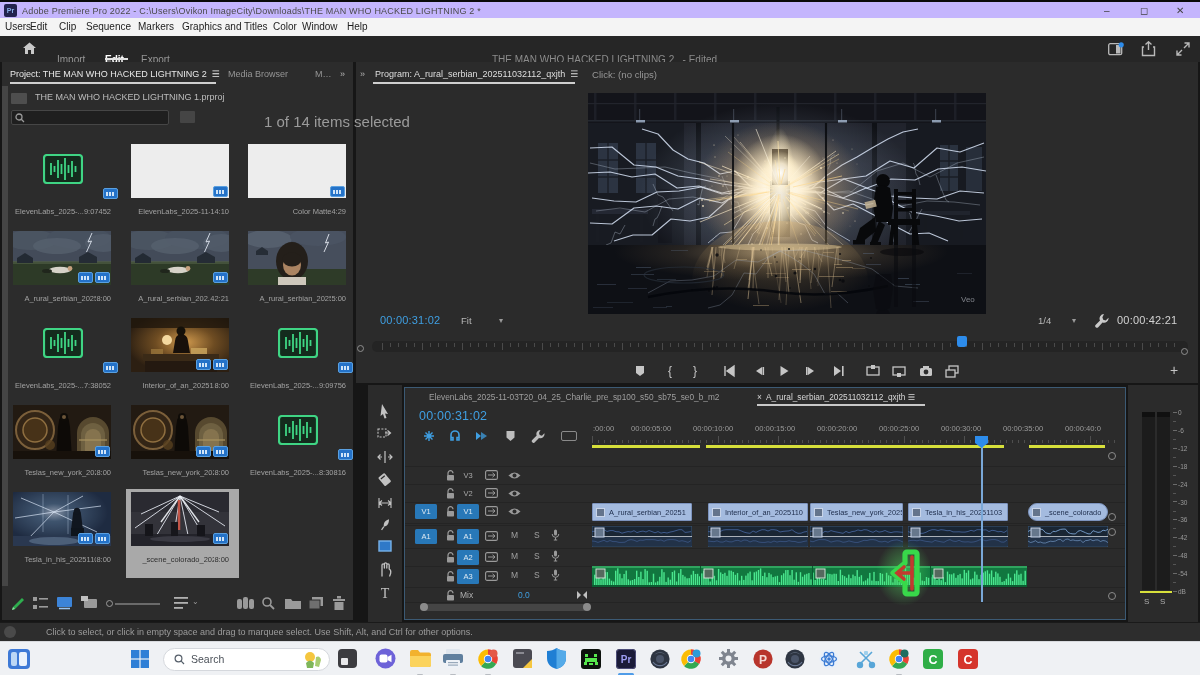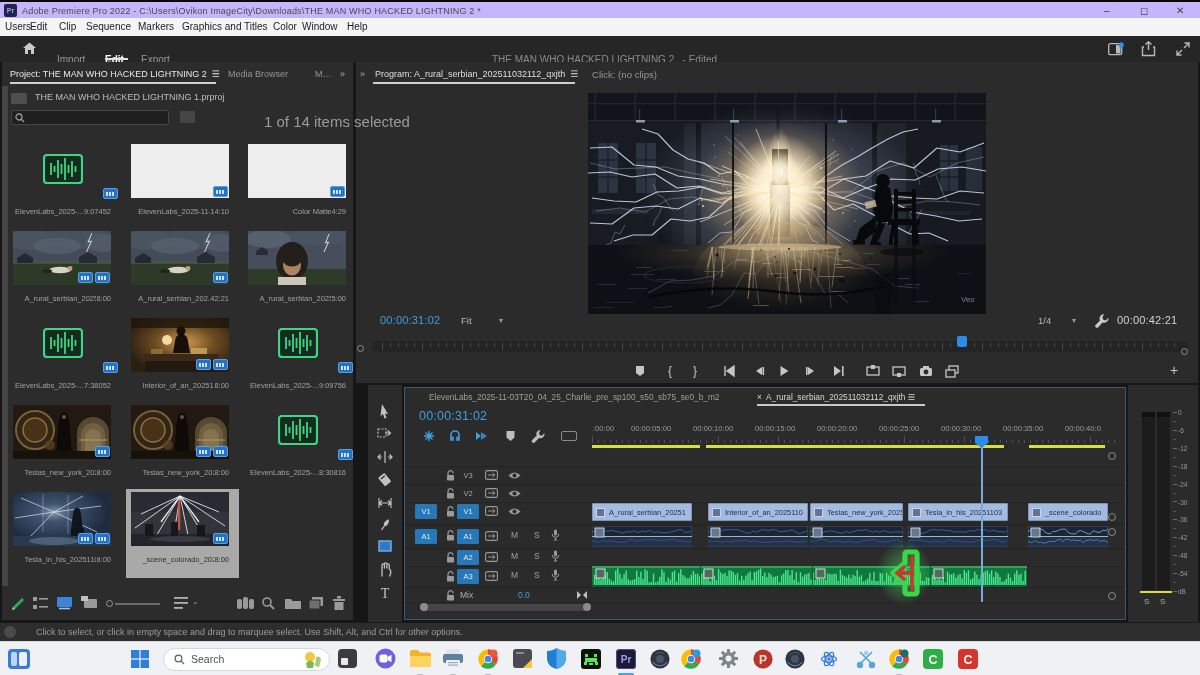--- a/index.html
+++ b/index.html
@@ -22,21 +22,21 @@
   #project { left:2px; top:62px; width:351px; height:558px; background:#2c2c2c; }
   #project .tabrow { position:absolute; left:0; top:0; width:351px; height:24px; background:#2c2c2c; }
   .ptab { position:absolute; font-size:9px; color:#c4c4c4; top:7px; white-space:nowrap; }
   .caption { position:absolute; width:98px; font-size:7.5px; color:#a2a2a2; display:flex; justify-content:flex-end; }
   .caption .nm { overflow:hidden; white-space:nowrap; max-width:72px; }
   .thumb { position:absolute; width:98px; height:54px; }
   .badge { position:absolute; width:15px; height:11px; background:#2472c8; border-radius:2px; border:1px solid #5aa0e0; }
   .badge:after { content:""; position:absolute; left:2px; top:3px; width:9px; height:4px; background:repeating-linear-gradient(90deg,#cfe4f8 0 2px,transparent 2px 3px); }
   
   #statusbar { left:0; top:622px; width:1200px; height:19px; background:#2d2d2d; border-top:1px solid #1a1a1a; }
-  #statusbar .stext { position:absolute; left:36px; top:4px; font-size:9px; color:#9b9b9b; }
+  #statusbar .stext { position:absolute; left:46px; top:4px; font-size:9px; color:#9b9b9b; }
   #taskbar { left:0; top:641px; width:1200px; height:34px; background:#eff1f4; border-top:1px solid #d8dade; }
 </style>
 </head>
 <body>
 <div id="root">
   <div id="titlebar" class="abs">
     <div id="pricon">Pr</div>
     <div class="ttext">Adobe Premiere Pro 2022 - C:\Users\Ovikon ImageCity\Downloads\THE MAN WHO HACKED LIGHTNING 2 *</div>
     <div class="winbtn" style="left:1104px;">–</div>
     <div class="winbtn" style="left:1140px;">◻</div>
@@ -892,21 +892,21 @@
         <div style="position:absolute;left:16px;top:4px;font-size:7.4px;color:#1d2c4a;white-space:nowrap;">Interior_of_an_2025110</div>
       </div>
       <div class="abs" style="left:405px;top:115px;width:93px;height:18px;background:#a4bbdf;border:1px solid #7d94bf;border-radius:1px;overflow:hidden;">
         <div style="position:absolute;left:3px;top:4px;width:9px;height:9px;background:#64748c;border:1px solid #c8d4e8;"></div>
         <div style="position:absolute;left:16px;top:4px;font-size:7.4px;color:#1d2c4a;white-space:nowrap;">Teslas_new_york_2025</div>
       </div>
       <div class="abs" style="left:503px;top:115px;width:100px;height:18px;background:#a4bbdf;border:1px solid #7d94bf;border-radius:1px;overflow:hidden;">
         <div style="position:absolute;left:3px;top:4px;width:9px;height:9px;background:#64748c;border:1px solid #c8d4e8;"></div>
         <div style="position:absolute;left:16px;top:4px;font-size:7.4px;color:#1d2c4a;white-space:nowrap;">Tesla_in_his_20251103</div>
       </div>
-      <div class="abs" style="left:623px;top:115px;width:80px;height:18px;background:#a4bbdf;border:1px solid #7d94bf;border-radius:1px;overflow:hidden;">
+      <div class="abs" style="left:623px;top:115px;width:80px;height:18px;background:#a4bbdf;border:1px solid #7d94bf;border-radius:9px;overflow:hidden;">
         <div style="position:absolute;left:3px;top:4px;width:9px;height:9px;background:#64748c;border:1px solid #c8d4e8;"></div>
         <div style="position:absolute;left:16px;top:4px;font-size:7.4px;color:#1d2c4a;white-space:nowrap;">_scene_colorado</div>
       </div>
       <svg class="abs" style="left:187px;top:138px;" width="100" height="21" viewBox="0 0 100 21">
         <rect width="100" height="21" fill="#1a2634" stroke="#3b5776" stroke-width="1"></rect>
         <rect y="11" width="100" height="9" fill="#223248"></rect>
         <path d="M0.0 5.5 L3.0 5.2 L6.0 4.2 L9.0 3.7 L12.0 3.7 L15.0 5.5 L18.0 4.6 L21.0 4.6 L24.0 5.7 L27.0 5.8 L30.0 7.2 L33.0 6.3 L36.0 5.6 L39.0 6.0 L42.0 4.7 L45.0 6.6 L48.0 5.6 L51.0 5.1 L54.0 6.0 L57.0 4.5 L60.0 5.6 L63.0 6.8 L66.0 5.6 L69.0 7.1 L72.0 6.4 L75.0 7.0 L78.0 6.1 L81.0 5.5 L84.0 4.6 L87.0 3.7 L90.0 3.7 L93.0 6.4 L96.0 6.1 L99.0 5.6" stroke="#44639a" stroke-width="0.9" fill="none" opacity="0.95"></path>
         <path d="M0.0 15.0 L3.0 15.3 L6.0 16.4 L9.0 15.3 L12.0 14.3 L15.0 15.9 L18.0 14.5 L21.0 15.6 L24.0 15.6 L27.0 16.4 L30.0 16.4 L33.0 16.2 L36.0 14.3 L39.0 13.6 L42.0 14.2 L45.0 15.5 L48.0 14.1 L51.0 14.3 L54.0 13.6 L57.0 13.7 L60.0 13.6 L63.0 13.8 L66.0 14.5 L69.0 13.9 L72.0 15.3 L75.0 13.9 L78.0 13.6 L81.0 13.6 L84.0 14.0 L87.0 15.3 L90.0 14.7 L93.0 15.4 L96.0 16.4 L99.0 14.6" stroke="#44639a" stroke-width="0.8" fill="none" opacity="0.75"></path>
         <path d="M0 10.5 H100" stroke="#d8dce2" stroke-width="0.9" opacity="0.85"></path>
         <rect x="3" y="2" width="9" height="9" fill="#66778c" stroke="#c8d4e8" stroke-width="1"></rect>

